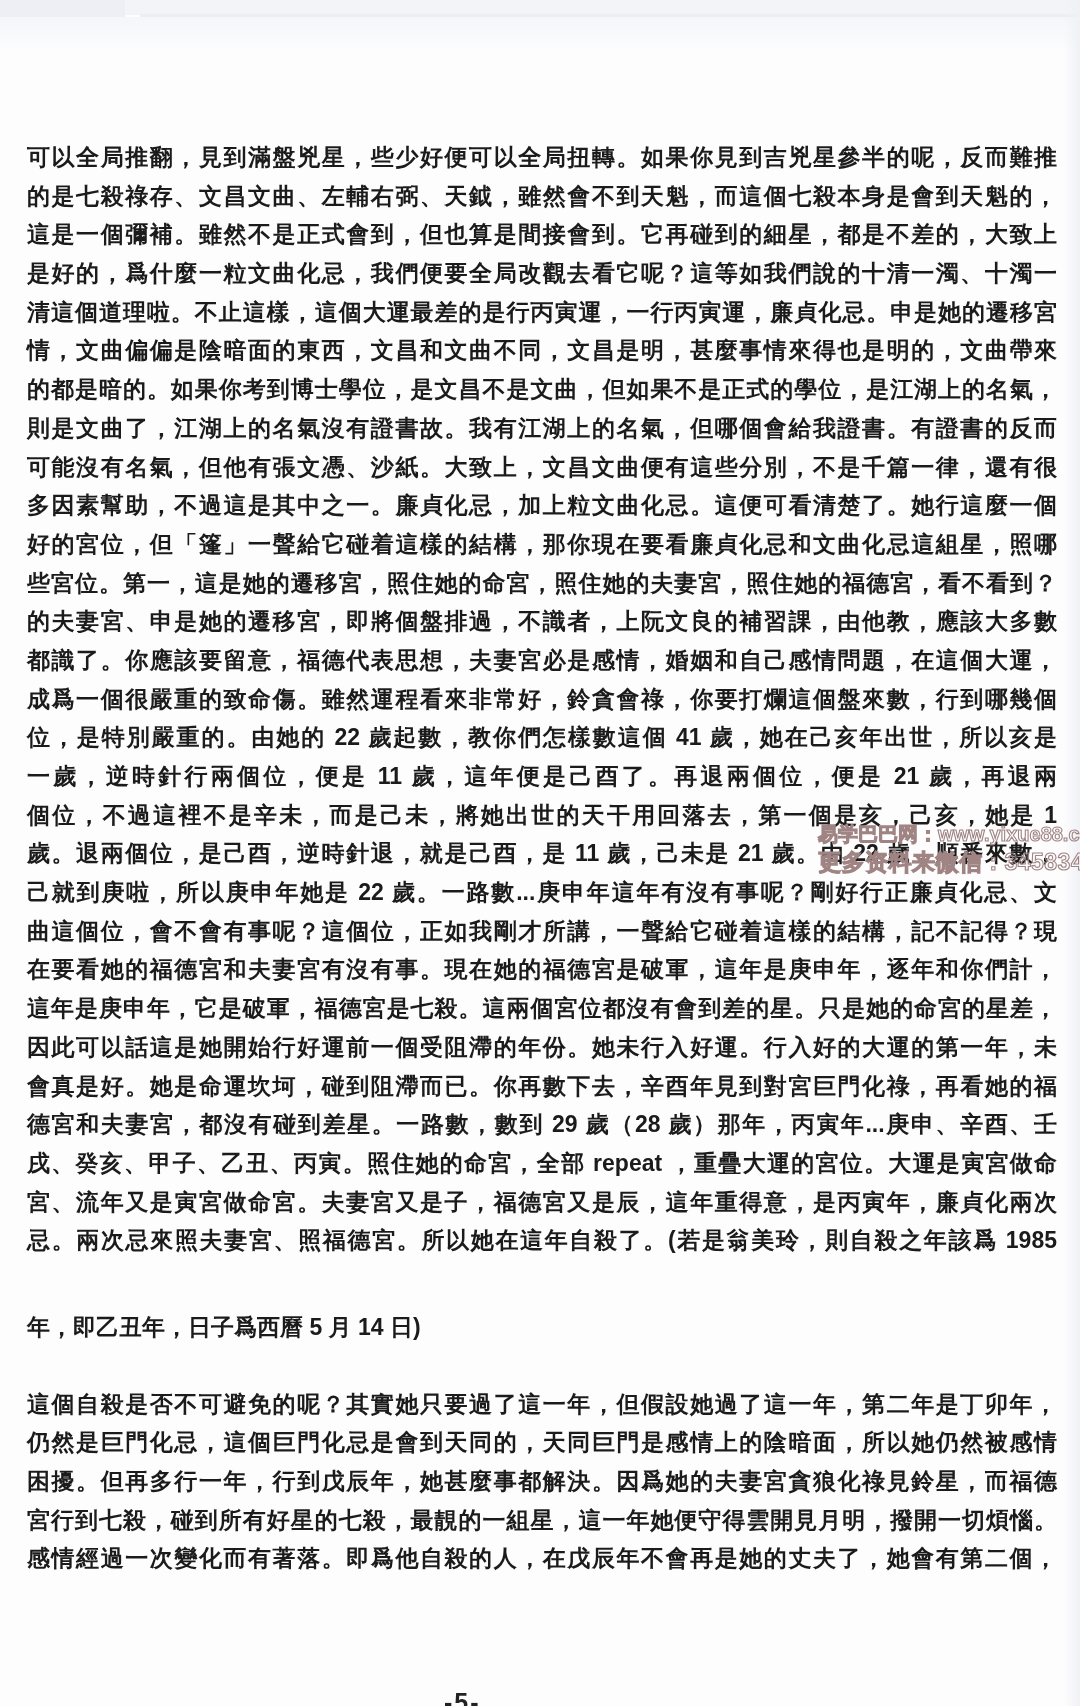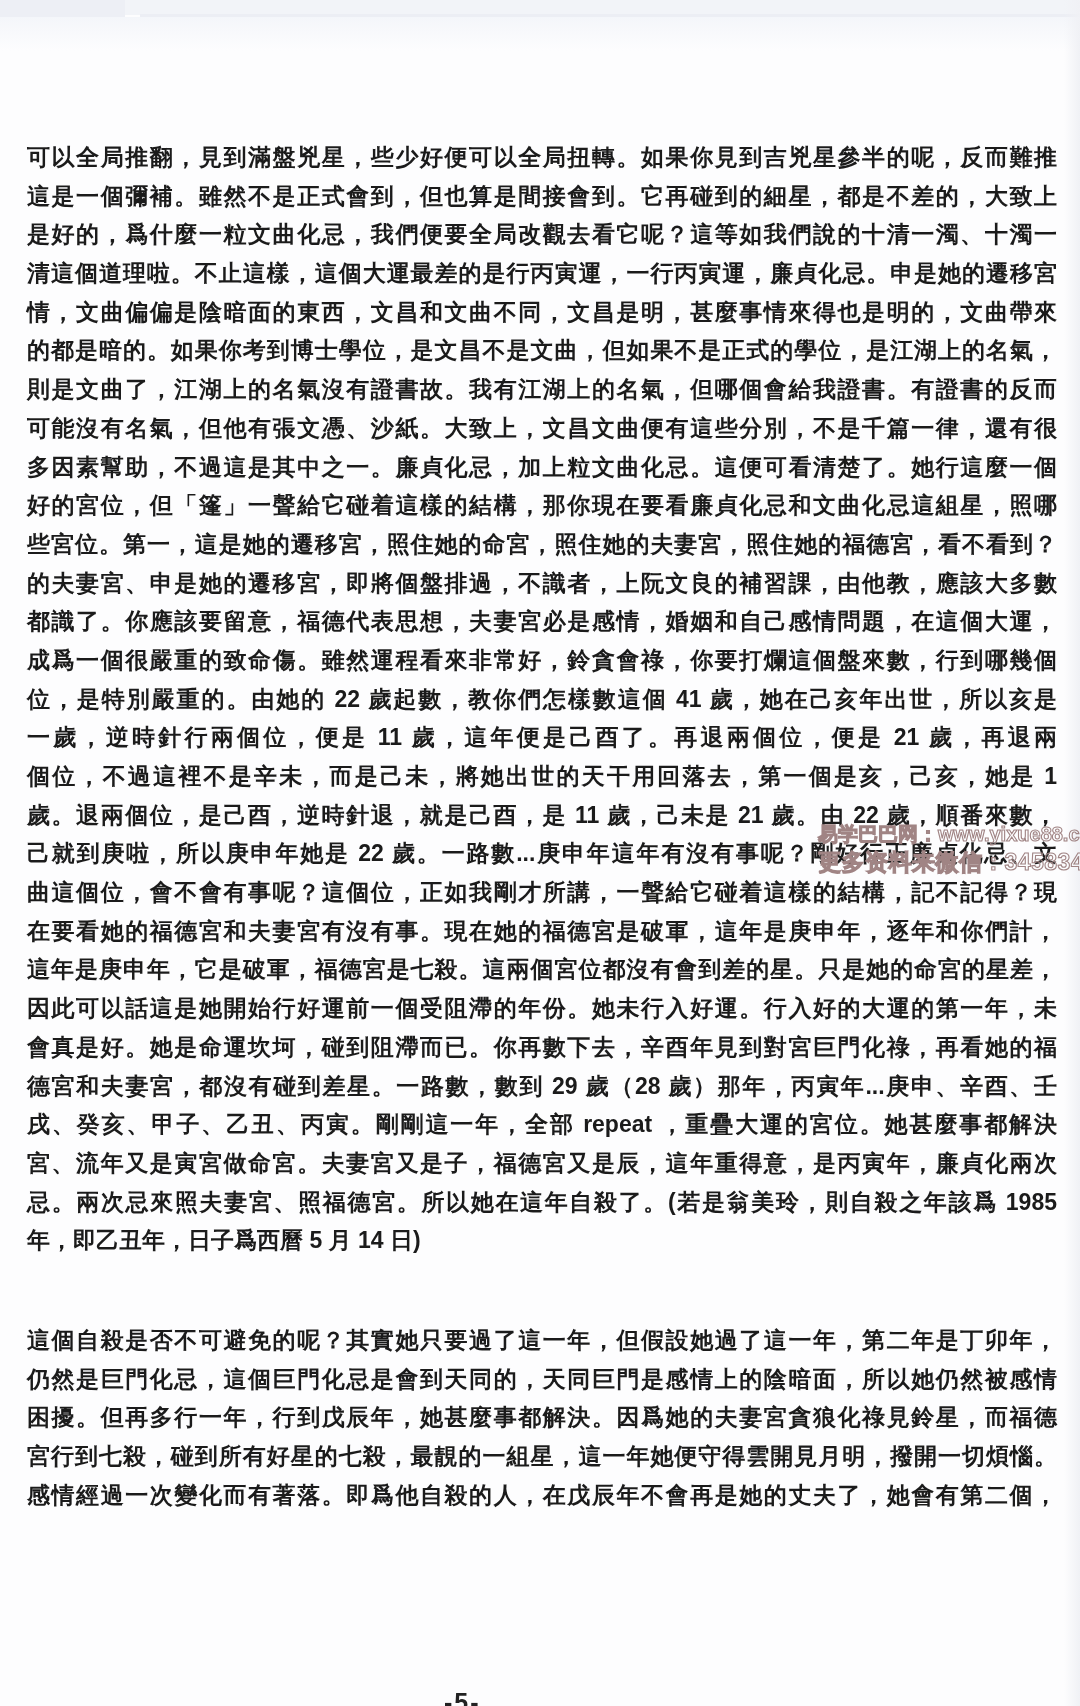--- a/index.html
+++ b/index.html
@@ -15,22 +15,22 @@
   .right-edge{position:absolute;right:0;top:0;width:16px;height:1706px;background:linear-gradient(to left,#f0f1f5,rgba(253,253,254,0));}
   
   .content{
     position:absolute;left:27px;top:138px;width:1030px;
     font-size:23px;font-weight:600;color:#1b1b1b;letter-spacing:0px;
   }
   .line{
     height:38.7px;line-height:38.7px;white-space:nowrap;
     text-align:justify;text-align-last:justify;
   }
-  .line.last{text-align-last:left;}
-  .para2{margin-top:62px;font-family:Liberation Serif, serif;}
+  .line.last{text-align-last:left;margin-top:48px;}
+  .para2{margin-top:38px;}
   
   .watermark{
     position:absolute;left:818px;top:820px;z-index:3;
     font-weight:700;white-space:nowrap;line-height:28px;
     color:rgba(255,255,255,0.12);
     -webkit-text-stroke:1.1px #a08484;
   }
   .watermark .wm1{font-size:20px;display:block;}
   .watermark .wm2{font-size:23px;display:block;letter-spacing:0.5px;}
   
@@ -46,20 +46,21 @@
 
   <div class="top-strip"></div>
   <div class="top-strip-left"></div>
   <div class="top-line"></div>
   <div class="top-fade"></div>
   <div class="right-edge"></div>
 
   <div class="content">
     <div>
       <div class="line">可以全局推翻，見到滿盤兇星，些少好便可以全局扭轉。如果你見到吉兇星參半的呢，反而難推</div>
+      <div class="line">的是七殺祿存、文昌文曲、左輔右弼、天鉞，雖然會不到天魁，而這個七殺本身是會到天魁的，</div>
       <div class="line">這是一個彌補。雖然不是正式會到，但也算是間接會到。它再碰到的細星，都是不差的，大致上</div>
       <div class="line">是好的，爲什麼一粒文曲化忌，我們便要全局改觀去看它呢？這等如我們說的十清一濁、十濁一</div>
       <div class="line">清這個道理啦。不止這樣，這個大運最差的是行丙寅運，一行丙寅運，廉貞化忌。申是她的遷移宮</div>
       <div class="line">情，文曲偏偏是陰暗面的東西，文昌和文曲不同，文昌是明，甚麼事情來得也是明的，文曲帶來</div>
       <div class="line">的都是暗的。如果你考到博士學位，是文昌不是文曲，但如果不是正式的學位，是江湖上的名氣，</div>
       <div class="line">則是文曲了，江湖上的名氣沒有證書故。我有江湖上的名氣，但哪個會給我證書。有證書的反而</div>
       <div class="line">可能沒有名氣，但他有張文憑、沙紙。大致上，文昌文曲便有這些分別，不是千篇一律，還有很</div>
       <div class="line">多因素幫助，不過這是其中之一。廉貞化忌，加上粒文曲化忌。這便可看清楚了。她行這麼一個</div>
       <div class="line">好的宮位，但「篷」一聲給它碰着這樣的結構，那你現在要看廉貞化忌和文曲化忌這組星，照哪</div>
       <div class="line">些宮位。第一，這是她的遷移宮，照住她的命宮，照住她的夫妻宮，照住她的福德宮，看不看到？</div>
@@ -70,21 +71,21 @@
       <div class="line">一歲，逆時針行兩個位，便是 11 歲，這年便是己酉了。再退兩個位，便是 21 歲，再退兩</div>
       <div class="line">個位，不過這裡不是辛未，而是己未，將她出世的天干用回落去，第一個是亥，己亥，她是 1</div>
       <div class="line">歲。退兩個位，是己酉，逆時針退，就是己酉，是 11 歲，己未是 21 歲。由 22 歲，順番來數，</div>
       <div class="line">己就到庚啦，所以庚申年她是 22 歲。一路數...庚申年這年有沒有事呢？剛好行正廉貞化忌、文</div>
       <div class="line">曲這個位，會不會有事呢？這個位，正如我剛才所講，一聲給它碰着這樣的結構，記不記得？現</div>
       <div class="line">在要看她的福德宮和夫妻宮有沒有事。現在她的福德宮是破軍，這年是庚申年，逐年和你們計，</div>
       <div class="line">這年是庚申年，它是破軍，福德宮是七殺。這兩個宮位都沒有會到差的星。只是她的命宮的星差，</div>
       <div class="line">因此可以話這是她開始行好運前一個受阻滯的年份。她未行入好運。行入好的大運的第一年，未</div>
       <div class="line">會真是好。她是命運坎坷，碰到阻滯而已。你再數下去，辛酉年見到對宮巨門化祿，再看她的福</div>
       <div class="line">德宮和夫妻宮，都沒有碰到差星。一路數，數到 29 歲（28 歲）那年，丙寅年...庚申、辛酉、壬</div>
-      <div class="line">戌、癸亥、甲子、乙丑、丙寅。剛剛這一年，全部 repeat ，重疊大運的宮位。她甚麼事都解決</div>
+      <div class="line">戌、癸亥、甲子、乙丑、丙寅。照住她的命宮，全部 repeat ，重疊大運的宮位。大運是寅宮做命</div>
       <div class="line">宮、流年又是寅宮做命宮。夫妻宮又是子，福德宮又是辰，這年重得意，是丙寅年，廉貞化兩次</div>
       <div class="line">忌。兩次忌來照夫妻宮、照福德宮。所以她在這年自殺了。(若是翁美玲，則自殺之年該爲 1985</div>
       <div class="line last">年，即乙丑年，日子爲西曆 5 月 14 日)</div>
     </div>
     <div class="para2">
       <div class="line">這個自殺是否不可避免的呢？其實她只要過了這一年，但假設她過了這一年，第二年是丁卯年，</div>
       <div class="line">仍然是巨門化忌，這個巨門化忌是會到天同的，天同巨門是感情上的陰暗面，所以她仍然被感情</div>
       <div class="line">困擾。但再多行一年，行到戊辰年，她甚麼事都解決。因爲她的夫妻宮貪狼化祿見鈴星，而福德</div>
       <div class="line">宮行到七殺，碰到所有好星的七殺，最靚的一組星，這一年她便守得雲開見月明，撥開一切煩惱。</div>
       <div class="line">感情經過一次變化而有著落。即爲他自殺的人，在戊辰年不會再是她的丈夫了，她會有第二個，</div>

